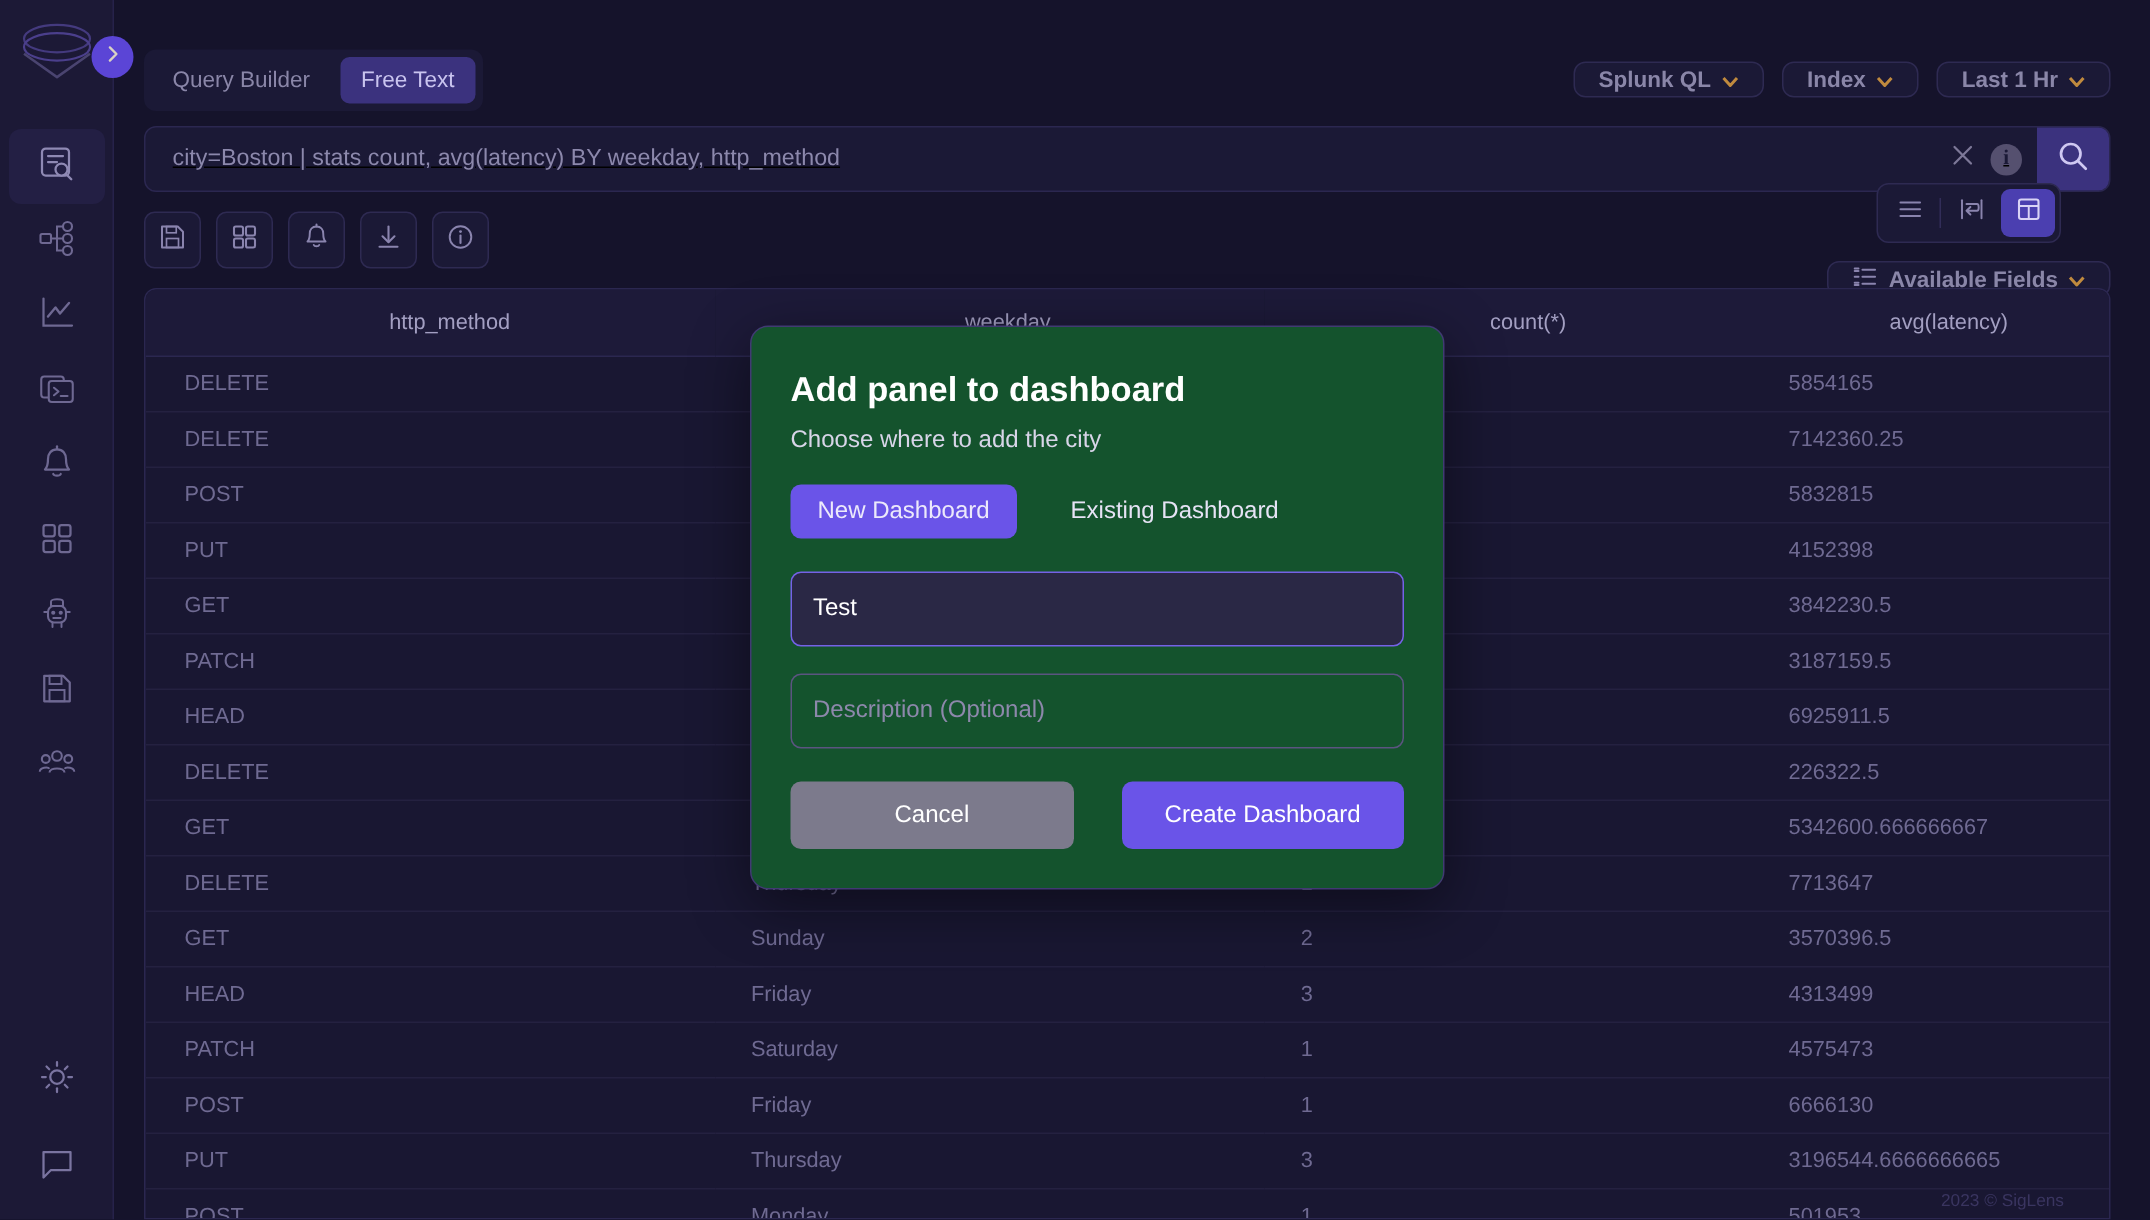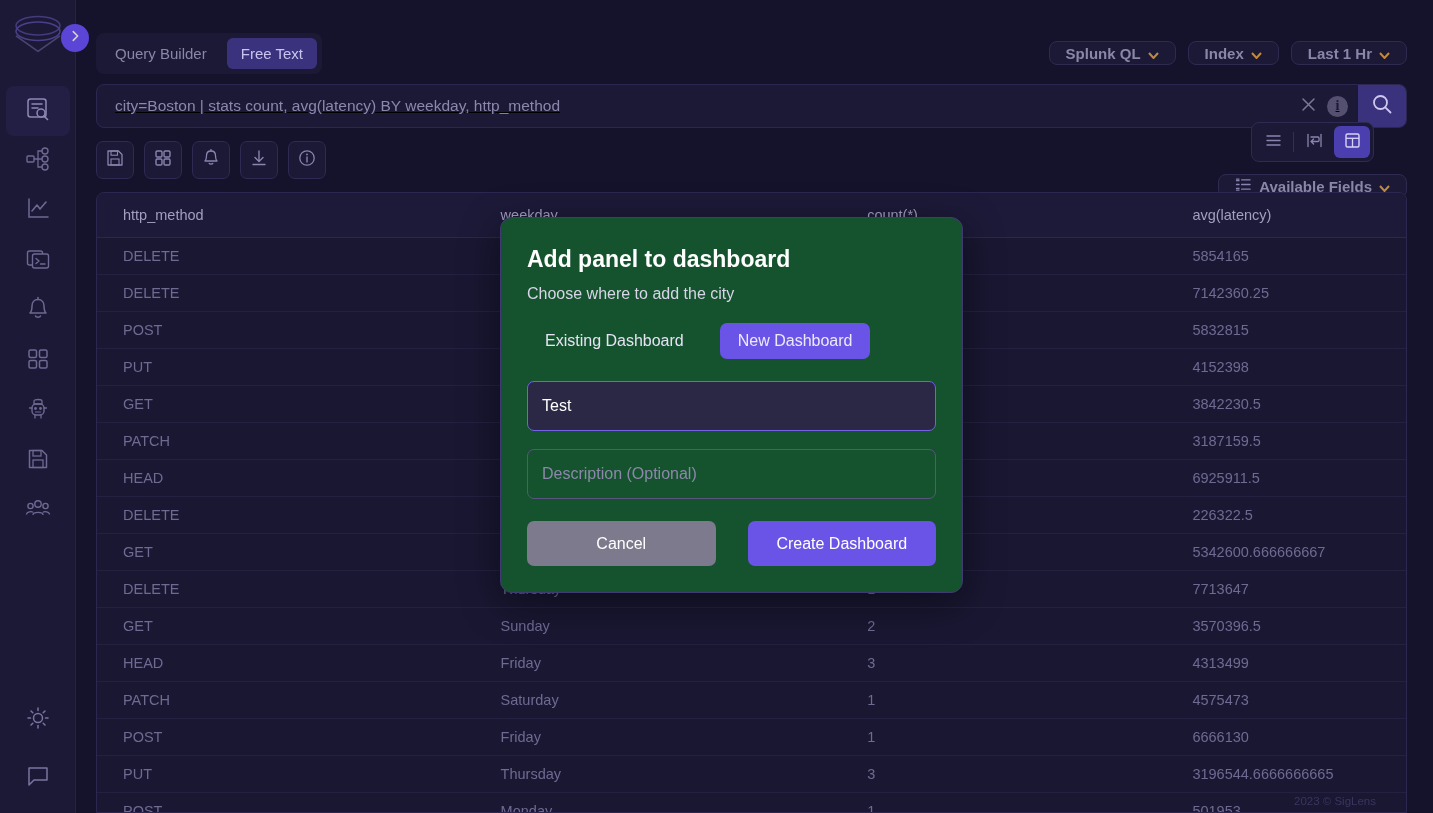--- a/index.html
+++ b/index.html
@@ -120,21 +120,21 @@
   .seg-div { width:1px; height: 20px; background: #322d59; }
 
   
   .table-wrap {
     flex: 1; margin: 0 26px 0 20px;
     border: 1px solid #2b2750; border-top-left-radius: 8px; border-top-right-radius: 8px;
     background: #191732; overflow: hidden; position: relative;
   }
   table { width: 100%; border-collapse: collapse; table-layout: fixed; }
   thead th {
-    text-align: left; font-size: 14.5px; color: #a39fc2; font-weight: 400;
+    text-align: center; font-size: 14.5px; color: #a39fc2; font-weight: 400;
     padding: 14px 0 14px 0; background: #1d1a39;
     border-bottom: 1px solid #2b2750;
   }
   th.c0, td.c0 { width: 29%; padding-left: 26px; }
   th.c1, td.c1 { width: 28%; padding-left: 24px; }
   th.c2, td.c2 { width: 25%; padding-left: 24px; }
   th.c3, td.c3 { width: 18%; padding-left: 22px; }
   tbody td {
     font-size: 14.5px; color: #6f6a92;
     padding: 10px 0 10px 0; border-bottom: 1px solid #242140;
@@ -606,22 +606,22 @@
       </table>
       <div class="footer-note">2023 © SigLens</div>
     </div>
 
   </div>
 
   <div class="modal">
     <div class="modal-title">Add panel to dashboard</div>
     <div class="modal-sub">Choose where to add the city</div>
     <div class="modal-tabs">
+      <div class="mtab active">New Dashboard</div>
       <div class="mtab inactive">Existing Dashboard</div>
-      <div class="mtab active">New Dashboard</div>
     </div>
     <input class="m-input" type="text" value="Test" style="">
     <input class="m-input desc" type="text" placeholder="Description (Optional)" style="">
     <div class="modal-actions">
       <button class="btn btn-cancel">Cancel</button>
       <button class="btn btn-create">Create Dashboard</button>
     </div>
   </div>
 
 </div>

